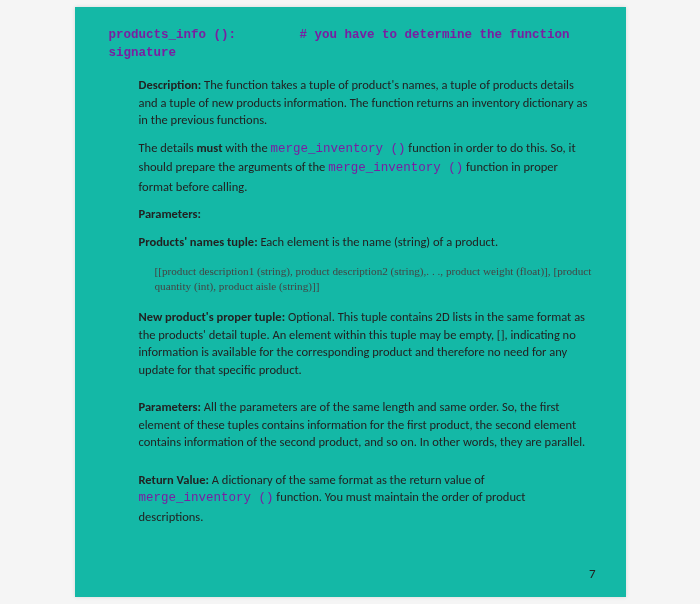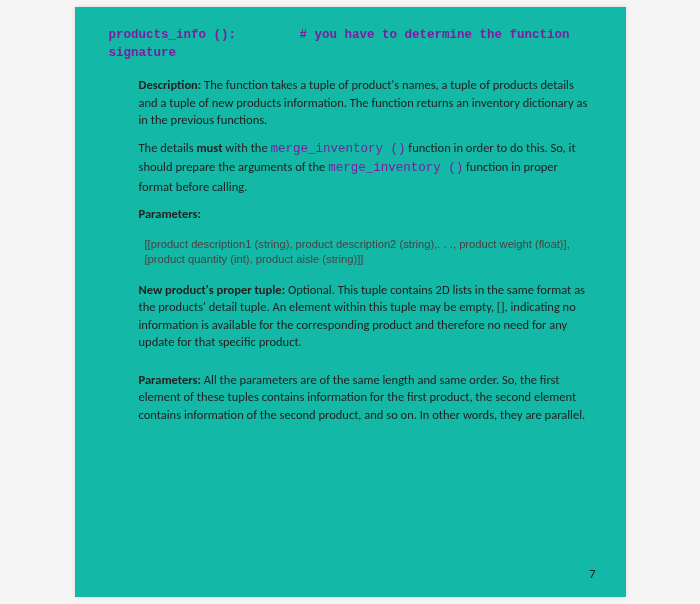--- a/index.html
+++ b/index.html
@@ -26,25 +26,25 @@
   .mono { font-family: Consolas, "Courier New", monospace; }
   .purple { color: #7a1ea1; }
   .sig-line { margin-bottom: 14px; }
   .sig-fn { font-weight: 700; }
   .sig-comment { font-weight: 700; margin-left: 56px; }
   .section { margin-left: 30px; }
   .para { margin-bottom: 10px; }
   .bold { font-weight: 700; }
   .ul { }
   .code-block {
-    font-family: Liberation Sans, sans-serif;
+    font-family: Liberation Serif, serif;
     font-size: 11.2px;
     line-height: 1.35;
     color: #444;
-    margin: 14px 0 14px 6px;
+    margin: 14px 0 14px 16px;
     white-space: pre-wrap;
   }
   .gap-md { margin-bottom: 20px; }
   .pagenum {
     position: absolute;
     bottom: 14px;
     right: 30px;
     font-size: 13px;
     color: #222;
   }
@@ -66,30 +66,36 @@
     </p>
 
     <p class="para">
       <span>The details </span><span class="bold">must</span><span> with the </span><span class="mono purple">merge_inventory ()</span><span>  function in order to do this. So, it should prepare the arguments of the </span><span class="mono purple">merge_inventory ()</span><span>  function in proper format before calling.</span>
     </p>
 
     <p class="para">
       <span class="bold ul">Parameters:</span>
     </p>
 
+    <p class="para">
+      <span class="bold">Products' names tuple:</span><span> Each element is the name (string) of a product.</span>
+    </p>
 
 
     <div class="code-block">[[product description1 (string), product description2 (string),. . ., product weight (float)], [product quantity (int), product aisle (string)]]</div>
 
     <p class="para gap-md">
       <span class="bold">New product's proper tuple:</span><span> Optional. This tuple contains 2D lists in the same format as the products' detail tuple. An element within this tuple may be empty, [], indicating no information is available for the corresponding product and therefore no need for any update for that specific product.</span>
     </p>
 
     <p class="para gap-md">
       <span class="bold ul">Parameters:</span><span> All the parameters are of the same length and same order. So, the first element of these tuples contains information for the first product, the second element contains information of the second product, and so on. In other words, they are parallel.</span>
     </p>
 
+    <p class="para">
+      <span class="bold ul">Return Value:</span><span> A dictionary of the same format as the return value of </span><span class="mono purple">merge_inventory ()</span><span> function. You must maintain the order of product descriptions.</span>
+    </p>
 
   </div>
 
   <div class="pagenum">7</div>
 
 </div>
 
 </body></html>

